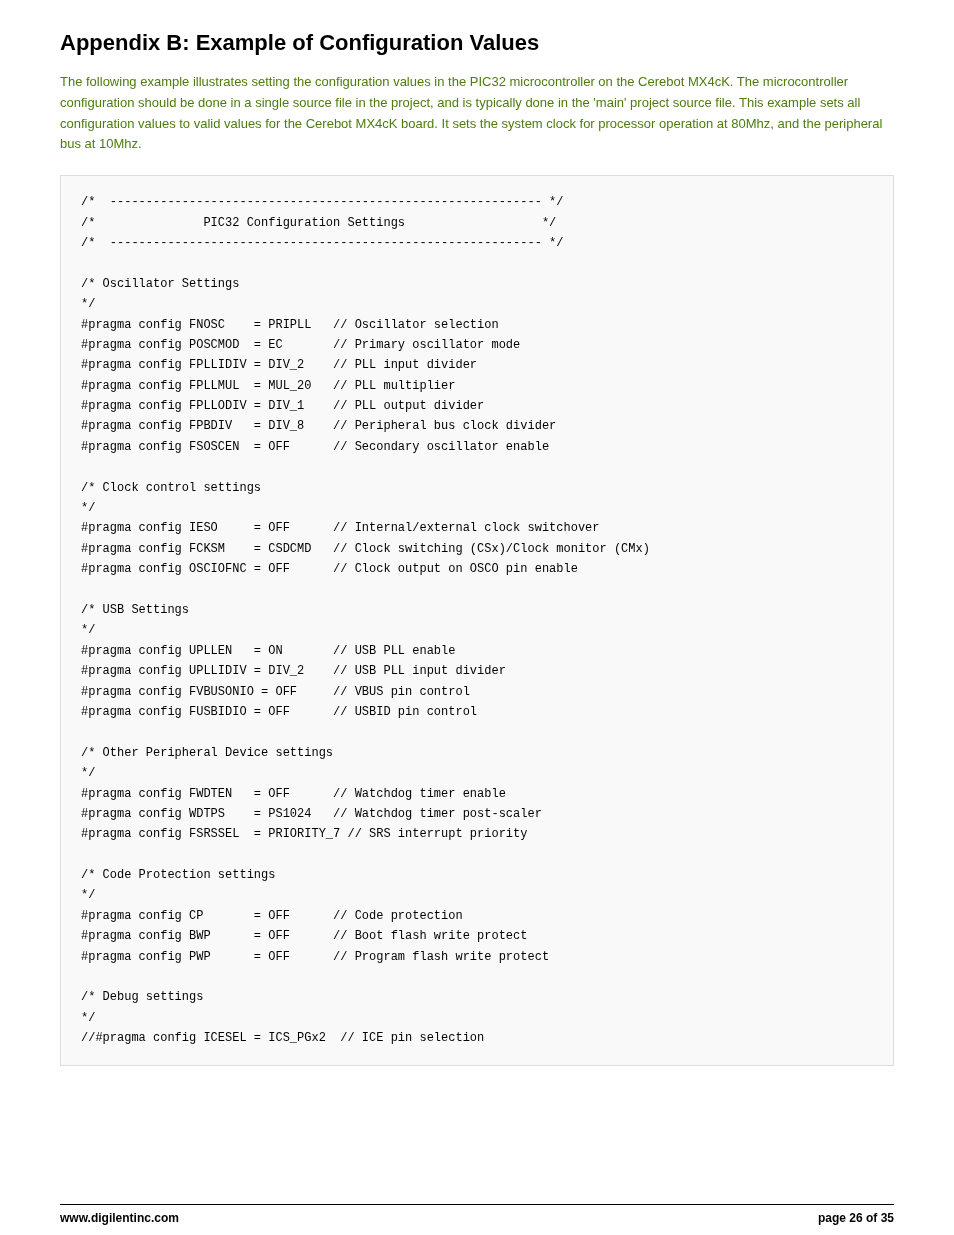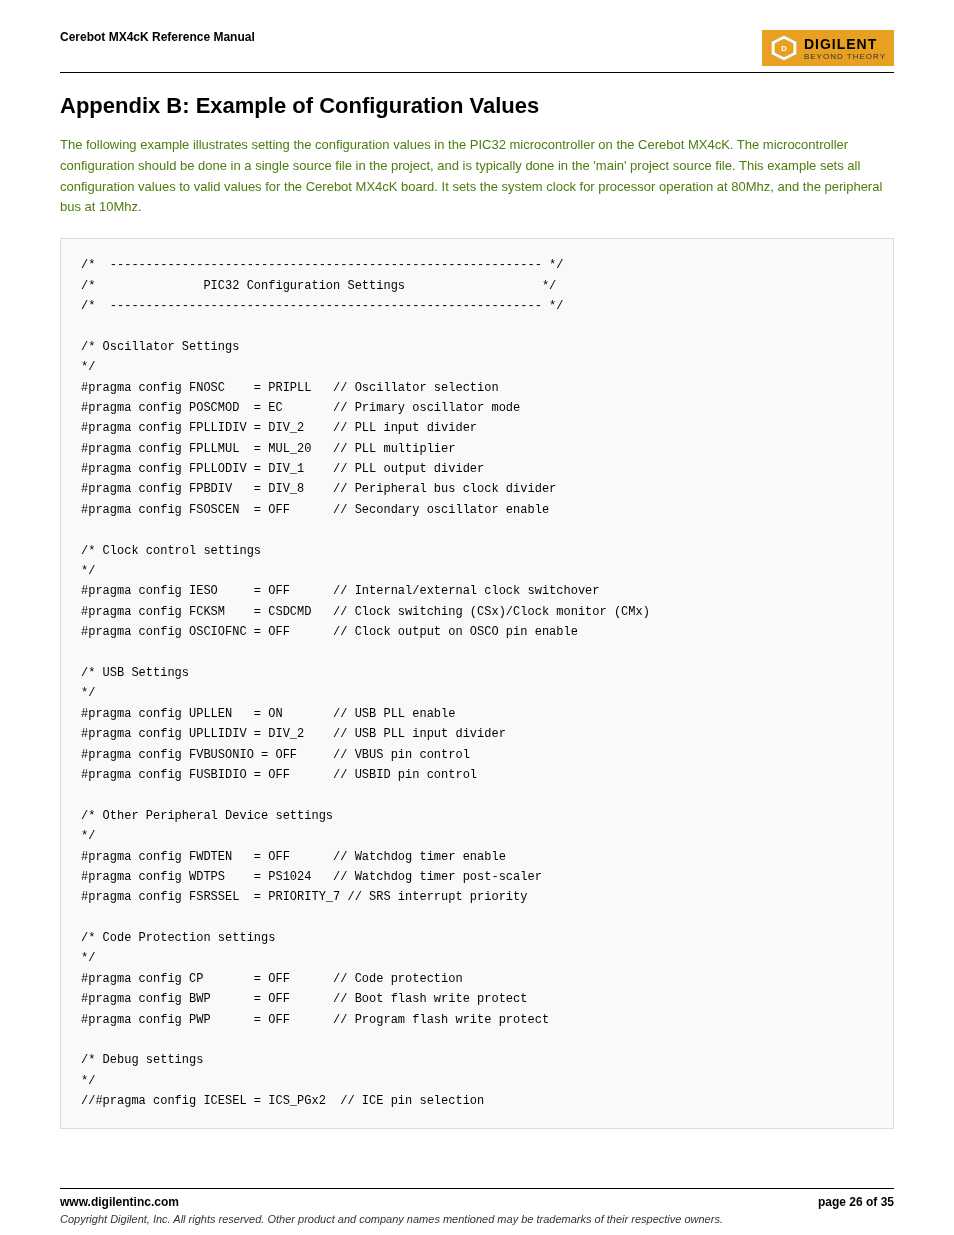--- a/index.html
+++ b/index.html
@@ -130,37 +130,20 @@
       font-style: italic;
       color: #333;
       margin-top: 4px;
     }
   </style>
 </head>
 <body>
 
 <div class="page-container">
 
-  <div class="header">
-    <span class="header-title">Cerebot MX4cK Reference Manual</span>
-    <div class="logo-area">
-      <div class="logo-box">
-
-        <svg class="logo-icon" viewBox="0 0 36 36" xmlns="http://www.w3.org/2000/svg">
-          <polygon points="18,2 34,10 34,26 18,34 2,26 2,10" fill="#fff" stroke="#aaa" stroke-width="0.5"></polygon>
-          <polygon points="18,6 30,12 30,24 18,30 6,24 6,12" fill="#e8a020"></polygon>
-          <text x="18" y="22" text-anchor="middle" font-size="10" font-weight="bold" fill="#fff">D</text>
-        </svg>
-        <div class="logo-text-area">
-          <span class="logo-main">DIGILENT</span>
-          <span class="logo-sub">BEYOND THEORY</span>
-        </div>
-      </div>
-    </div>
-  </div>
 
   <h1 class="page-title">Appendix B: Example of Configuration Values</h1>
 
   <p class="intro-text">The following example illustrates setting the configuration values in the PIC32 microcontroller on the Cerebot MX4cK. The microcontroller configuration should be done in a single source file in the project, and is typically done in the 'main' project source file. This example sets all configuration values to valid values for the Cerebot MX4cK board. It sets the system clock for processor operation at 80Mhz, and the peripheral bus at 10Mhz.</p>
 
   <div class="code-block">/*  ------------------------------------------------------------ */
 /*               PIC32 Configuration Settings                   */
 /*  ------------------------------------------------------------ */
 
 /* Oscillator Settings
@@ -198,18 +181,17 @@
 #pragma config BWP      = OFF      // Boot flash write protect
 #pragma config PWP      = OFF      // Program flash write protect
 
 /* Debug settings
 */
 //#pragma config ICESEL = ICS_PGx2  // ICE pin selection</div>
 
   <div class="footer">
     <div>
       <div class="footer-left">www.digilentinc.com</div>
-      <div class="footer-copyright">Copyright Digilent, Inc. All rights reserved. Other product and company names mentioned may be trademarks of their respective owners.</div>
     </div>
     <div class="footer-right">page 26 of 35</div>
   </div>
 
 </div>
 
 </body></html>

